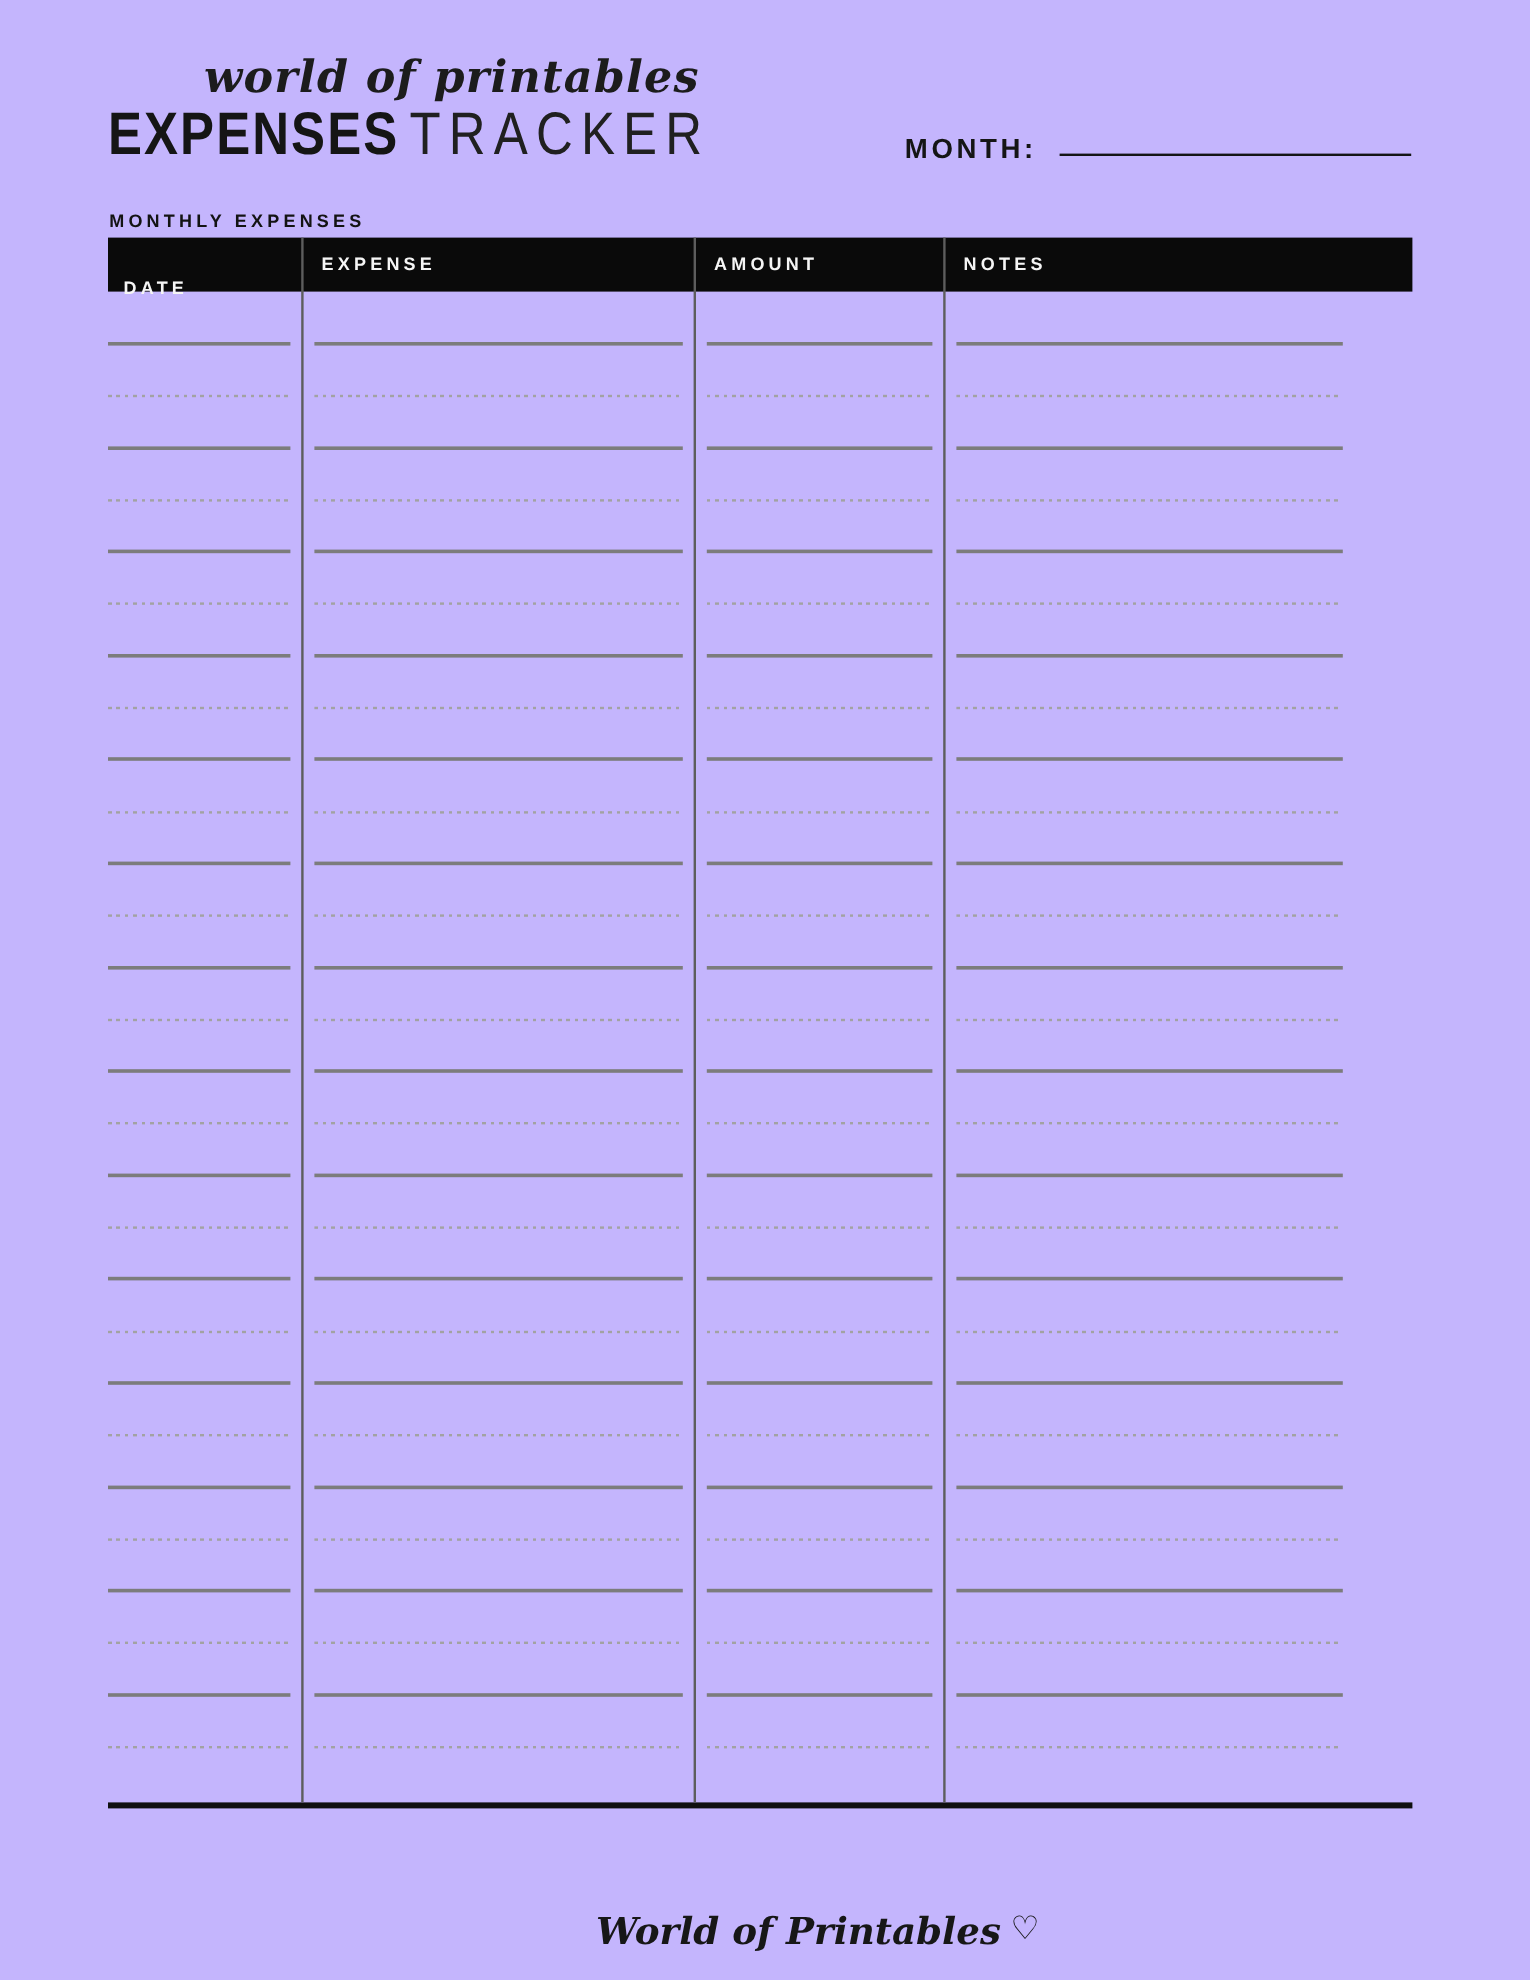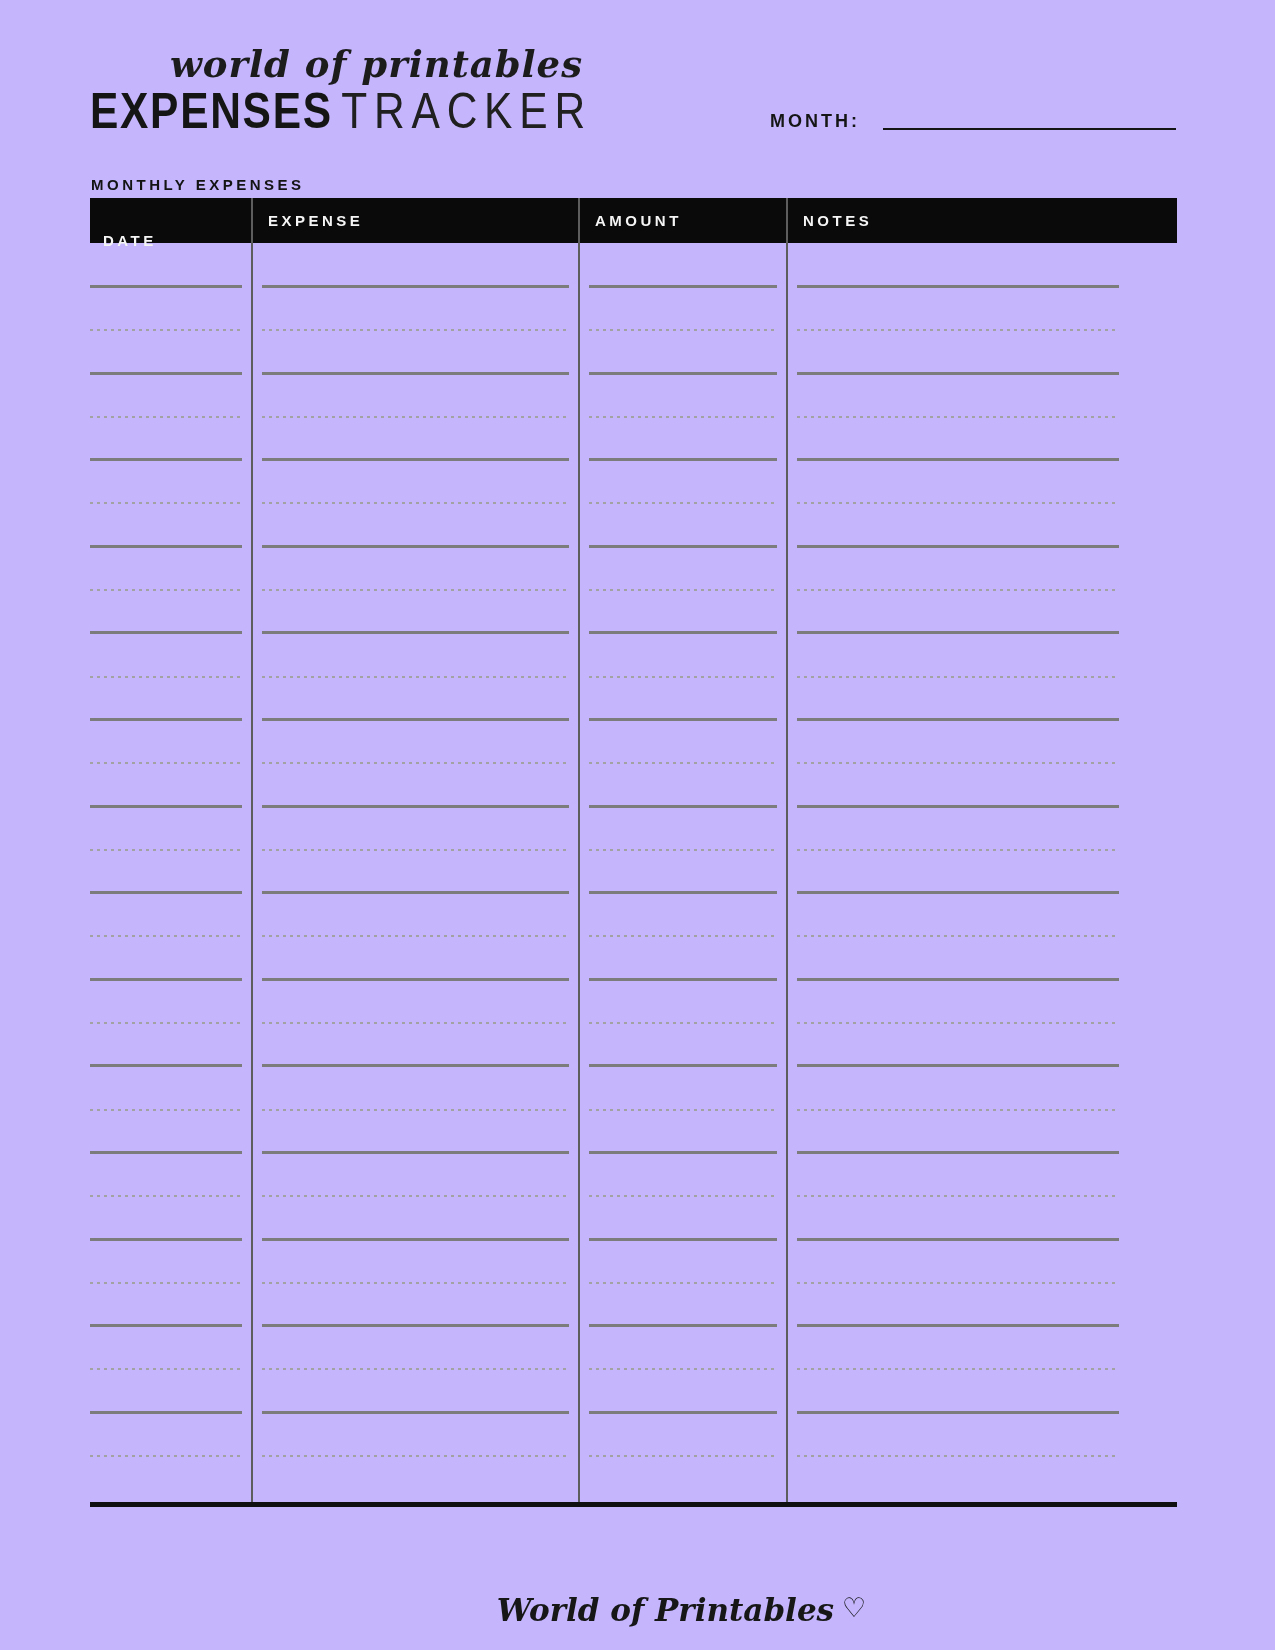--- a/index.html
+++ b/index.html
@@ -44,23 +44,23 @@
   }
   .main-title .title-light {
     font-size: 50px;
     font-weight: 300;
     letter-spacing: 8px;
     color: #202020;
     margin-left: 10px;
   }
   .month-label {
     position: absolute;
-    left: 770px;
+    left: 754px;
     top: 111px;
-    font-size: 18px;
+    font-size: 23px;
     font-weight: 700;
     letter-spacing: 3px;
     color: #151515;
     white-space: nowrap;
   }
   .month-line {
     position: absolute;
     left: 883px;
     top: 110px;
     width: 293px;

